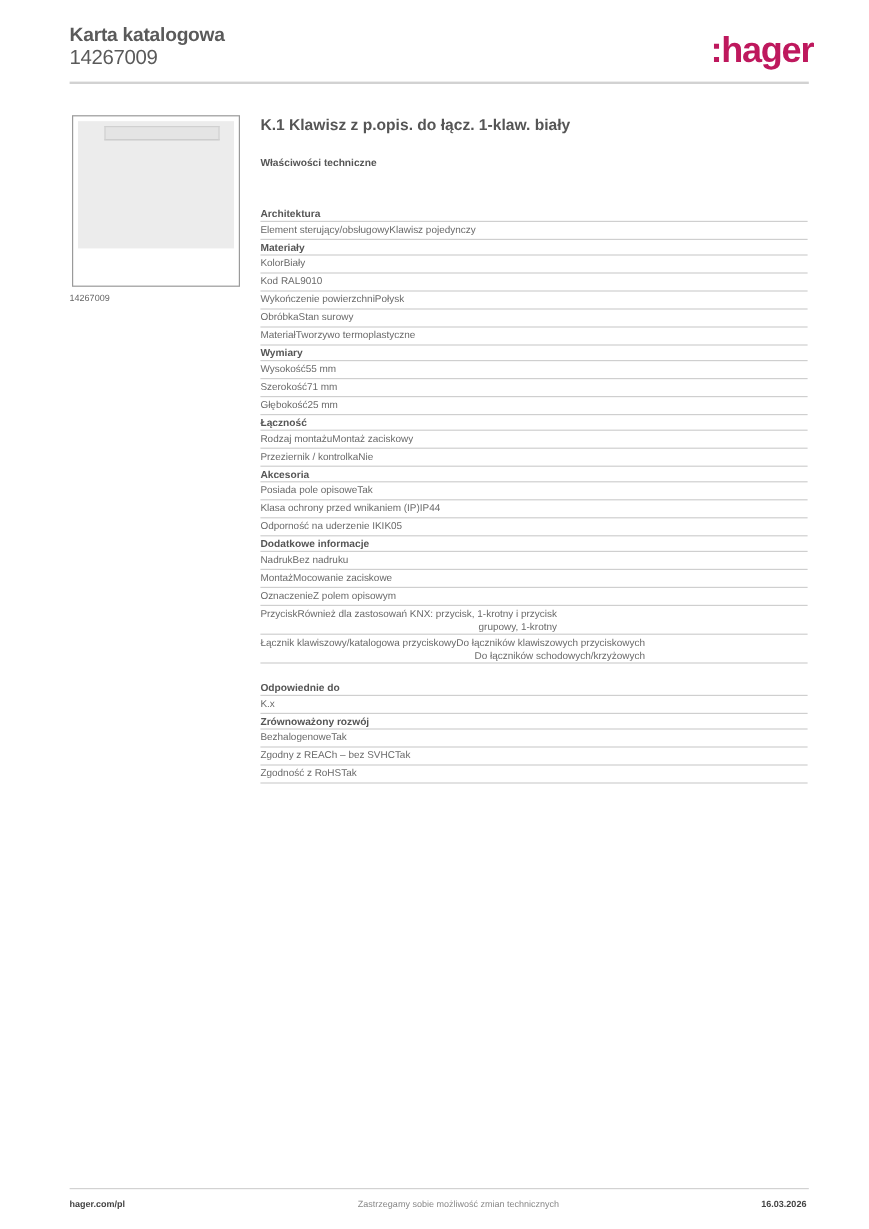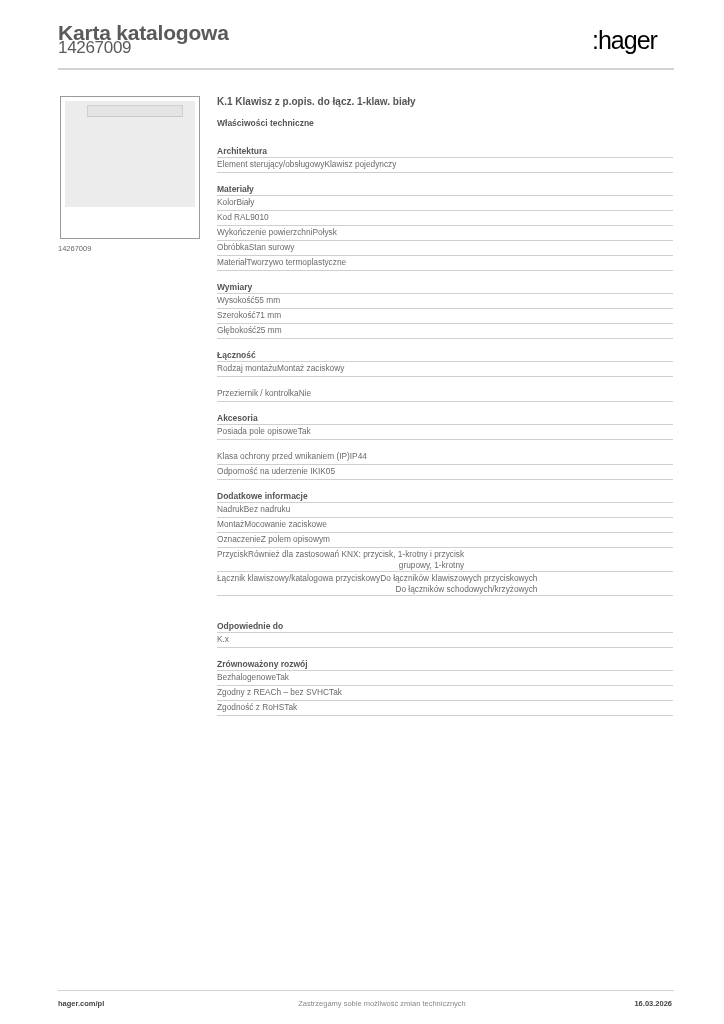--- a/index.html
+++ b/index.html
@@ -1,30 +1,30 @@
 <!DOCTYPE html>
 <html><head>
 <meta charset="utf-8">
 <style>
   html, body { margin:0; padding:0; background:#ffffff; }
   body { width:724px; height:1024px; position:relative; font-family:"Liberation Sans", sans-serif; color:#555; overflow:hidden; }
-  .title { position:absolute; left:58px; top:21px; font-size:21px; font-weight:bold; color:#5a5a5a; letter-spacing:-0.2px;text-align:right; }
+  .title { position:absolute; left:58px; top:21px; font-size:16px; font-weight:bold; color:#5a5a5a; letter-spacing:-0.2px;text-align:right; }
   .subtitle { position:absolute; left:58px; top:38px; font-size:17px; color:#5a5a5a; letter-spacing:-0.3px; }
-  .logo { position:absolute; left:592px; top:26px; font-size:25px; font-weight:normal; color:#000000; letter-spacing:-1px; }
+  .logo { position:absolute; left:592px; top:26px; font-size:30px; font-weight:bold; color:#be185d; letter-spacing:-1px; }
   .header-rule { position:absolute; left:58px; top:68px; width:616px; height:2px; background:#d2d2d2; }
 
   .img-box { position:absolute; left:60px; top:96px; width:140px; height:143px; border:1px solid #9a9a9a; background:#fff; box-sizing:border-box; }
   .img-inner { position:absolute; left:4px; top:4px; width:130px; height:106px; background:#ececec; }
   .img-slot { position:absolute; left:22px; top:4px; width:96px; height:12px; background:#e4e4e4; border:1px solid #d0d0d0; border-bottom-color:#c8c8c8; box-sizing:border-box; }
   .img-caption { position:absolute; left:58px; top:244px; font-size:7.5px; color:#666; }
 
   .content { position:absolute; left:217px; top:96px; width:456px; }
-  .product-name { font-size:10px; font-weight:bold; color:#555; height:14px; margin-bottom:8px; }
-  .tech-title { font-size:8.5px; font-weight:bold; color:#555; height:12px; margin-bottom:15px; }
-  .section { margin-bottom:10px; }
+  .product-name { font-size:13px; font-weight:bold; color:#555; height:14px; margin-bottom:20px; }
+  .tech-title { font-size:8.5px; font-weight:bold; color:#555; height:12px; margin-bottom:30px; }
+  .section { }
   .sec-head { font-size:8.5px; font-weight:bold; color:#555; height:12px; line-height:12px; border-bottom:1.5px solid #cfcfcf; }
   .row { display:flex; justify-content:flex-start; font-size:8.3px; color:#6a6a6a; border-bottom:1.5px solid #cfcfcf; min-height:13px; line-height:11px; padding-top:1px; }
   .row .lbl { flex:0 0 auto; }
   .row .val { text-align:right; }
   .spacer { height:14px; }
 
   .footer-rule { position:absolute; left:58px; top:990px; width:616px; height:1px; background:#d2d2d2; }
   .foot-left { position:absolute; left:58px; top:999px; font-size:7.5px; font-weight:bold; color:#444; }
   .foot-mid { position:absolute; left:0; width:724px; text-align:center; top:999px; font-size:7.5px; color:#888;padding-left:20px; }
   .foot-right { position:absolute; right:52px; top:999px; font-size:7.5px; font-weight:bold; color:#444; }

